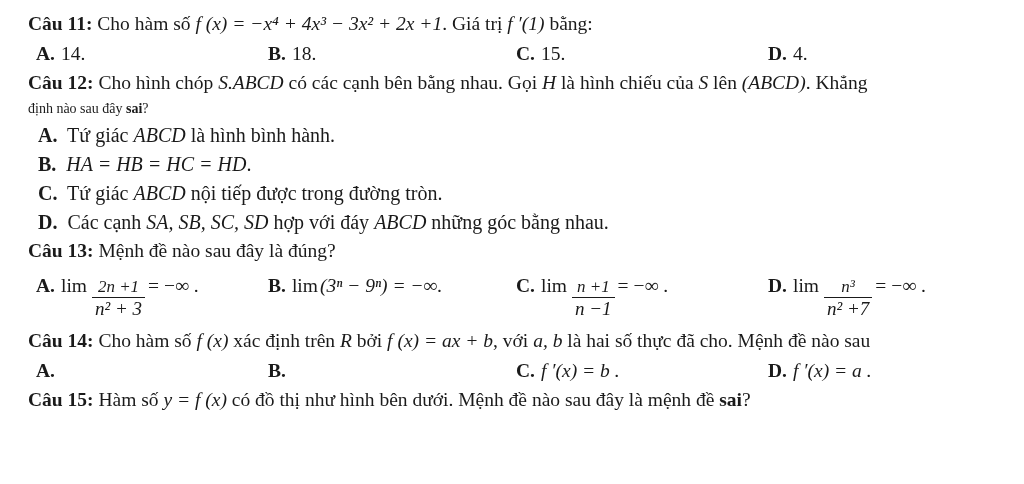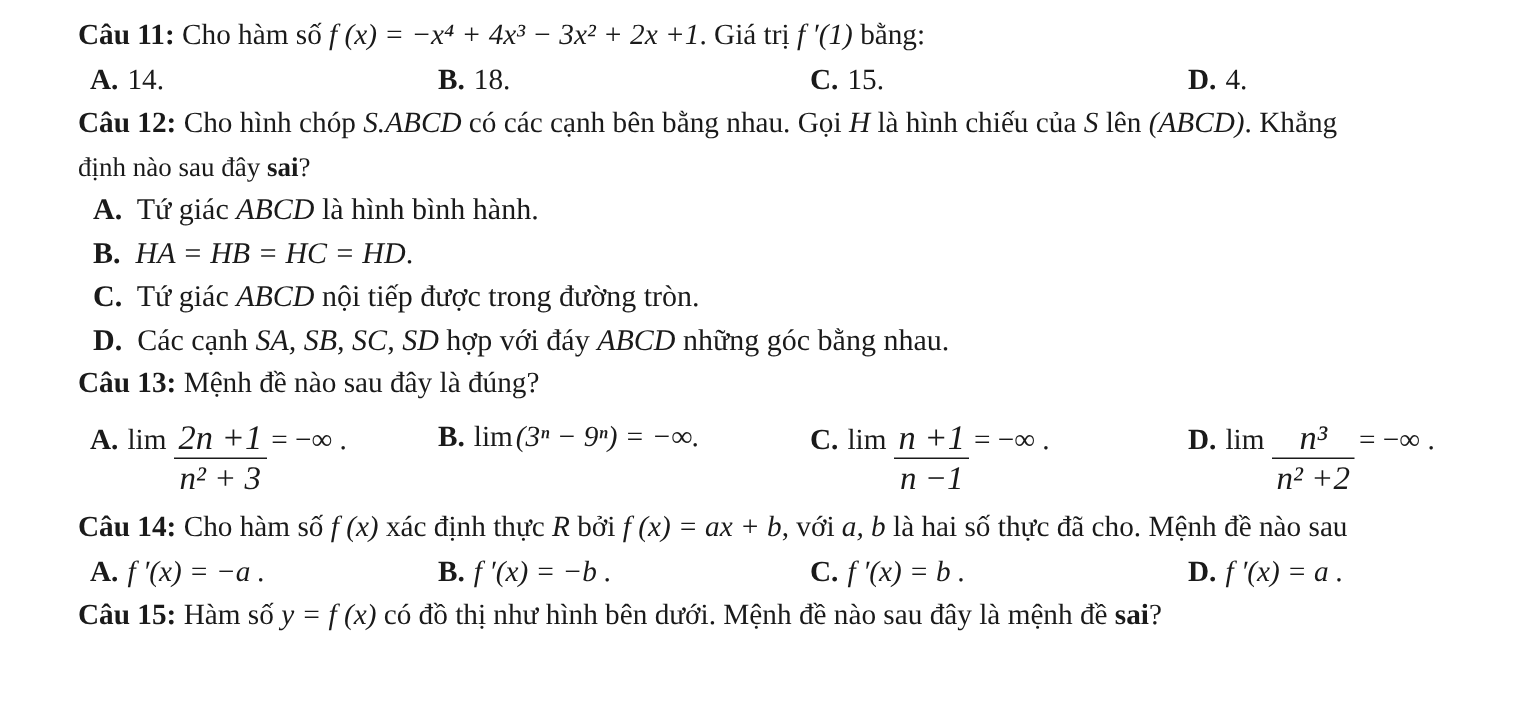--- a/index.html
+++ b/index.html
@@ -11,21 +11,21 @@
     width: 1024px;
     height: 484px;
     font-family: "Liberation Serif", serif;
     color: #1a1a1a;
     overflow: hidden;
   }
   .page {
     position: relative;
     width: 1024px;
     height: 359px;
-    padding: 10px 14px 0 52px;
+    padding: 10px 14px 0 28px;
     box-sizing: border-box;
     border-radius: 11px;
   }
   .qline {
     font-size: 19.5px;
     line-height: 1.42;
     margin: 0 0 2px 0;
     white-space: normal;
   }
   .qlabel {
@@ -67,40 +67,40 @@
   .frac {
     display: inline-block;
     vertical-align: -0.62em;
     text-align: center;
     font-style: italic;
     margin: 0 3px;
   }
   .frac .num {
     display: block;
     padding: 0 3px;
-    font-size: 23px;
+    font-size: 17px;
     line-height: 1.18;
   }
   .frac .den {
     display: block;
     border-top: 1.3px solid #1a1a1a;
     padding: 0 3px;
-    font-size: 22px;
+    font-size: 19px;
     line-height: 1.2;
   }
   .limbox {
     font-style: normal;
     margin-right: 2px;
   }
   .bigrow {
     margin-top: 8px;
     margin-bottom: 6px;
   }
   .indent-cont {
-    font-size: 18px;
+    font-size: 14px;
     line-height: 1.42;
     margin: 0 0 2px 0;
   }
 </style>
 </head>
 <body>
 
 <div class="page">
 
   <div class="qline">
@@ -198,46 +198,44 @@
         <span class="num">n +1</span>
         <span class="den">n −1</span>
       </span>
       <span>= −∞ .</span>
     </div>
     <div class="ans c4">
       <span class="lbl">D.</span>
       <span class="limbox">lim</span>
       <span class="frac">
         <span class="num">n³</span>
-        <span class="den">n² +2</span>
+        <span class="den">n² +7</span>
       </span>
       <span>= −∞ .</span>
     </div>
   </div>
 
   <div class="qline">
     <span class="qlabel">Câu 14:</span>
     <span>Cho hàm số</span>
     <span class="it">f (x)</span>
-    <span>xác định thực</span>
+    <span>xác định trên</span>
     <span class="it">R</span>
     <span>bởi</span>
     <span class="it">f (x) = ax + b</span><span>, với</span>
     <span class="it">a, b</span>
     <span>là hai số thực đã cho. Mệnh đề nào sau</span>
   </div>
 
   <div class="ansrow">
     <div class="ans c1">
       <span class="lbl">A.</span>
-      <span class="it">f ′(x) = −a .</span>
     </div>
     <div class="ans c2">
       <span class="lbl">B.</span>
-      <span class="it">f ′(x) = −b .</span>
     </div>
     <div class="ans c3">
       <span class="lbl">C.</span>
       <span class="it">f ′(x) = b .</span>
     </div>
     <div class="ans c4">
       <span class="lbl">D.</span>
       <span class="it">f ′(x) = a .</span>
     </div>
   </div>

